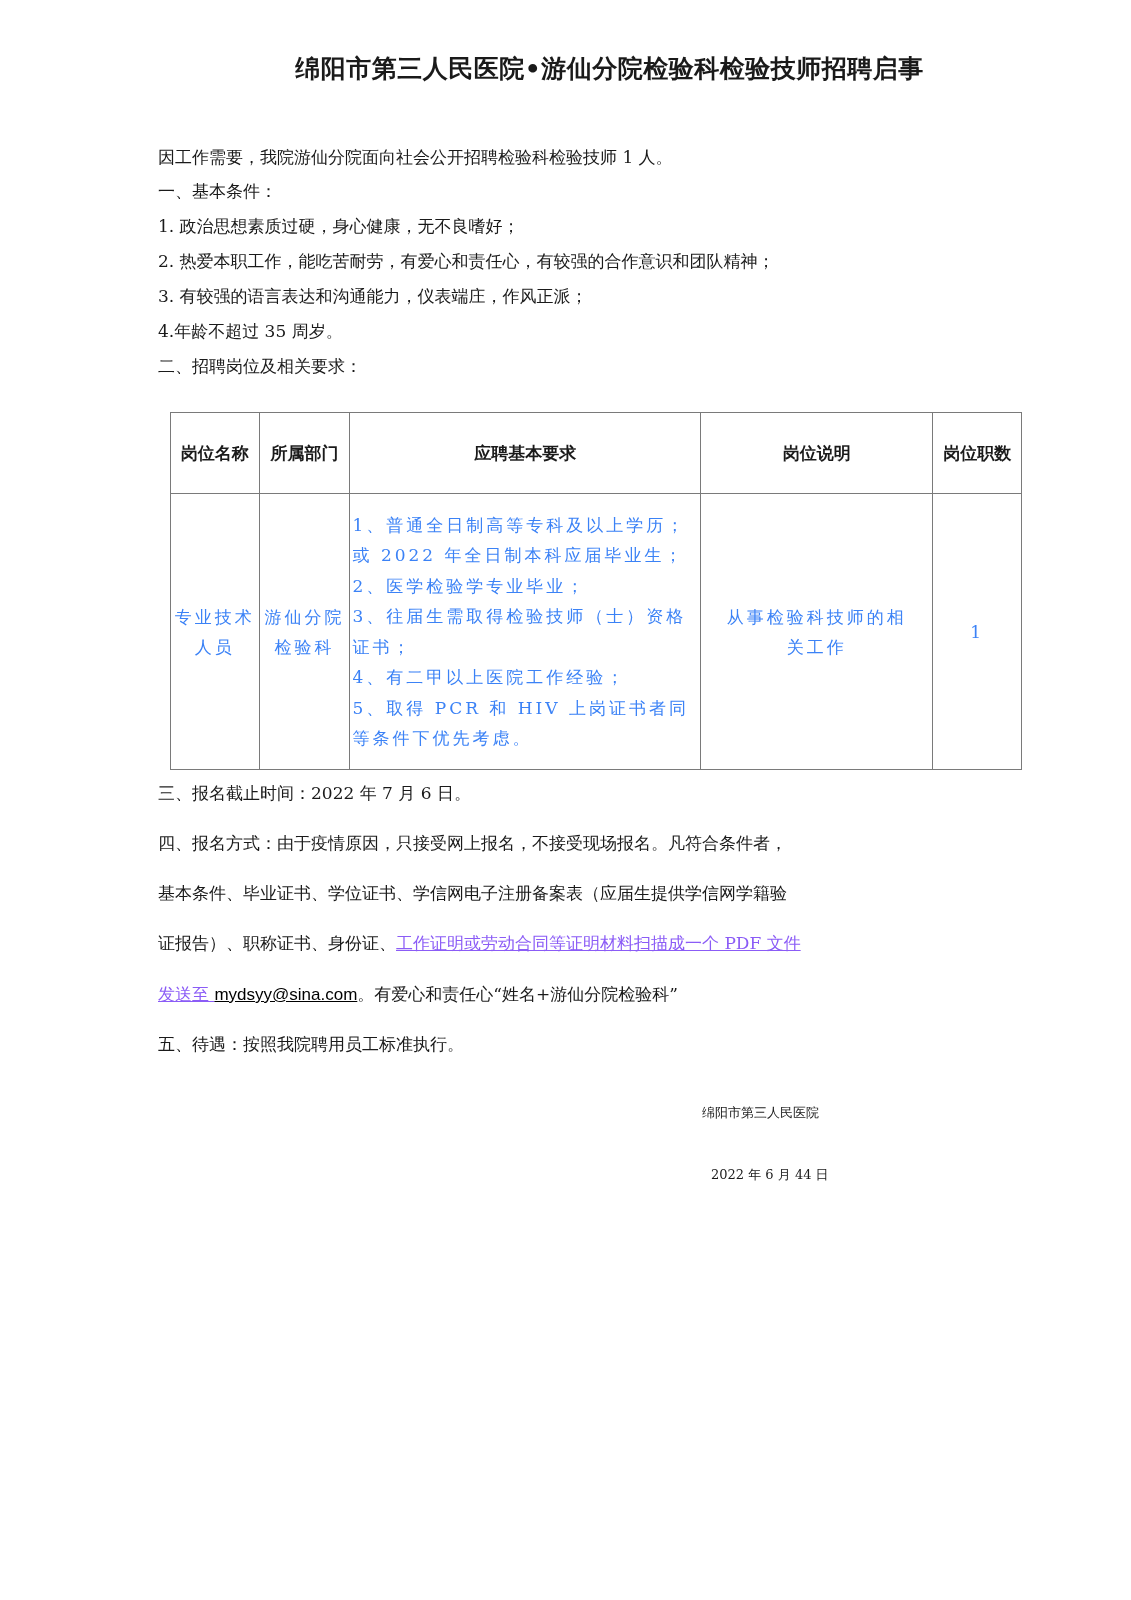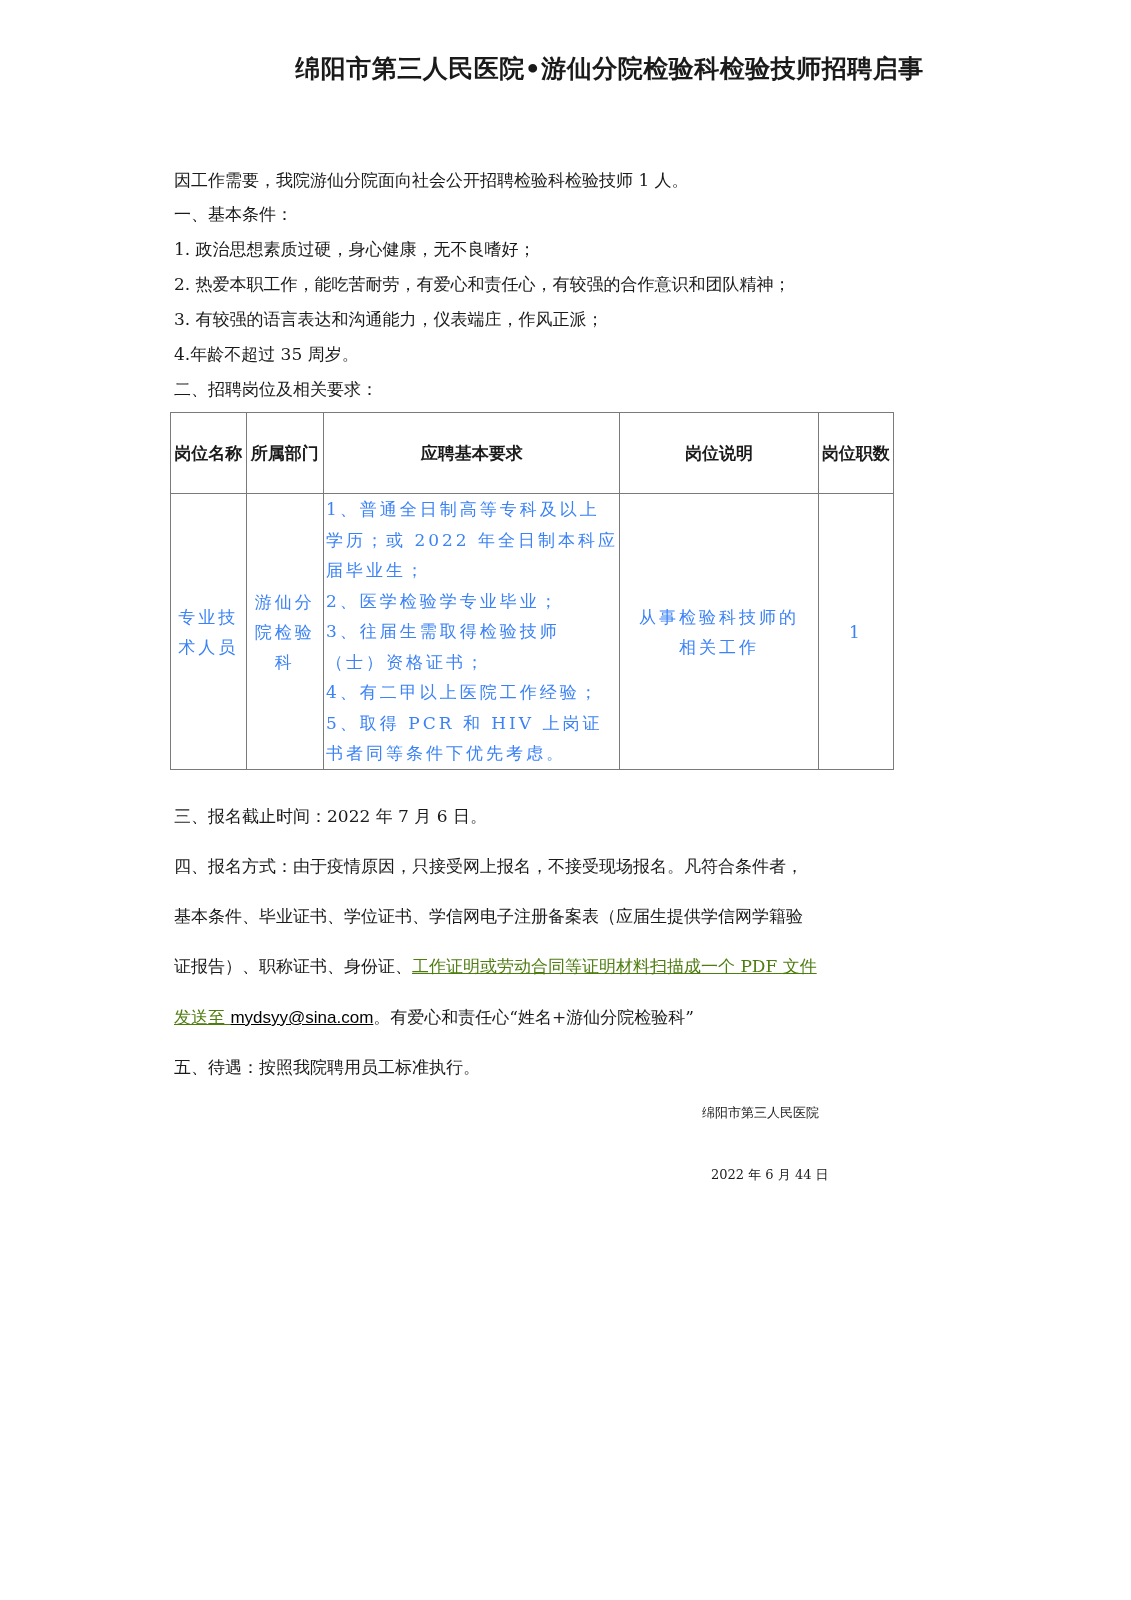--- a/index.html
+++ b/index.html
@@ -6,34 +6,34 @@
   body {
     width: 1131px; height: 1600px; position: relative; overflow: hidden;
     font-family: "DejaVu Serif", "Liberation Serif", serif;
     color: #1a1a1a;
   }
   .title {
     position: absolute; top: 52px; left: 0; width: 1131px;
     text-align: center; font-size: 25px; font-weight: bold; letter-spacing: 0.5px; padding-left: 44px;
   }
   .p {
-    position: absolute; left: 174px; font-size: 17px; white-space: nowrap; margin-top: 23px;
+    position: absolute; left: 158px; font-size: 17px; white-space: nowrap;
   }
   table.req {
-    position: absolute; top: 412px; left: 170px; width: 724px;
+    position: absolute; top: 412px; left: 170px; width: 852px;
     border-collapse: collapse; font-size: 17px;
   }
   table.req td, table.req th {
     border: 1.5px solid #7a7a7a; padding: 0; vertical-align: middle;
   }
   table.req th { font-weight: bold; text-align: center; height: 80px; line-height: 27px; }
   table.req td { text-align: center; height: 275px; line-height: 30px; color: #3b82f6; letter-spacing: 3px;}
   table.req td.reqs { text-align: left; letter-spacing: 3px; line-height: 30.5px; padding-left: 2px; }
   .link { color: #000000; text-decoration: underline; font-family: "Liberation Sans", sans-serif; }
-  .link-cn { color: #4d7c0f; text-decoration: underline; }
+  .link-cn { color: #8b5cf6; text-decoration: underline; }
   .sig { position: absolute; font-size: 13px; }
 </style>
 </head>
 <body>
 
 <div class="title">绵阳市第三人民医院•游仙分院检验科检验技师招聘启事</div>
 
 <div class="p" style="top:146px;">因工作需要，我院游仙分院面向社会公开招聘检验科检验技师 1 人。</div>
 <div class="p" style="top:180px;">一、基本条件：</div>
 <div class="p" style="top:215px;">1. 政治思想素质过硬，身心健康，无不良嗜好；</div>

